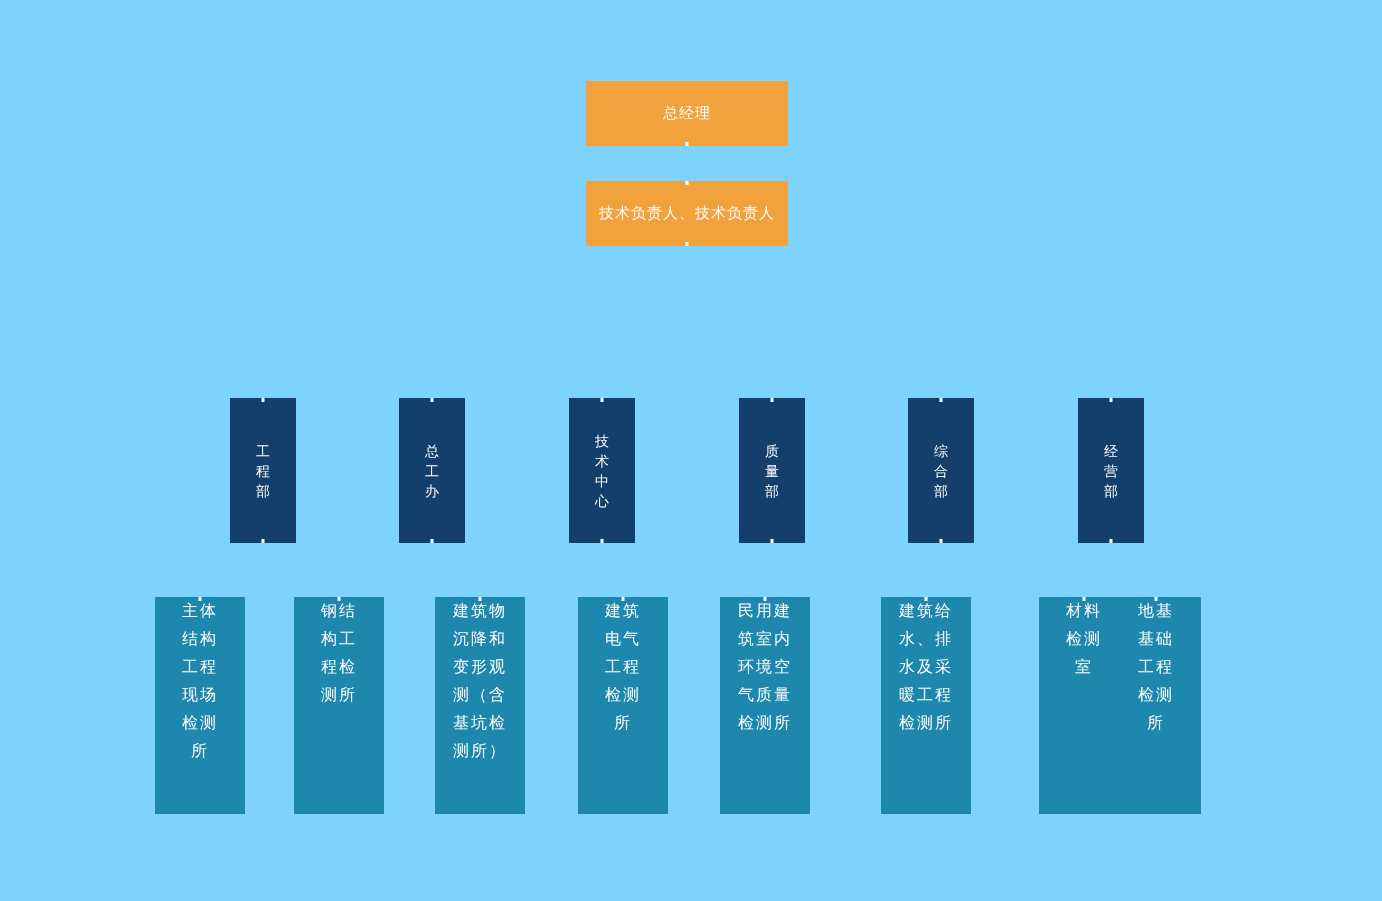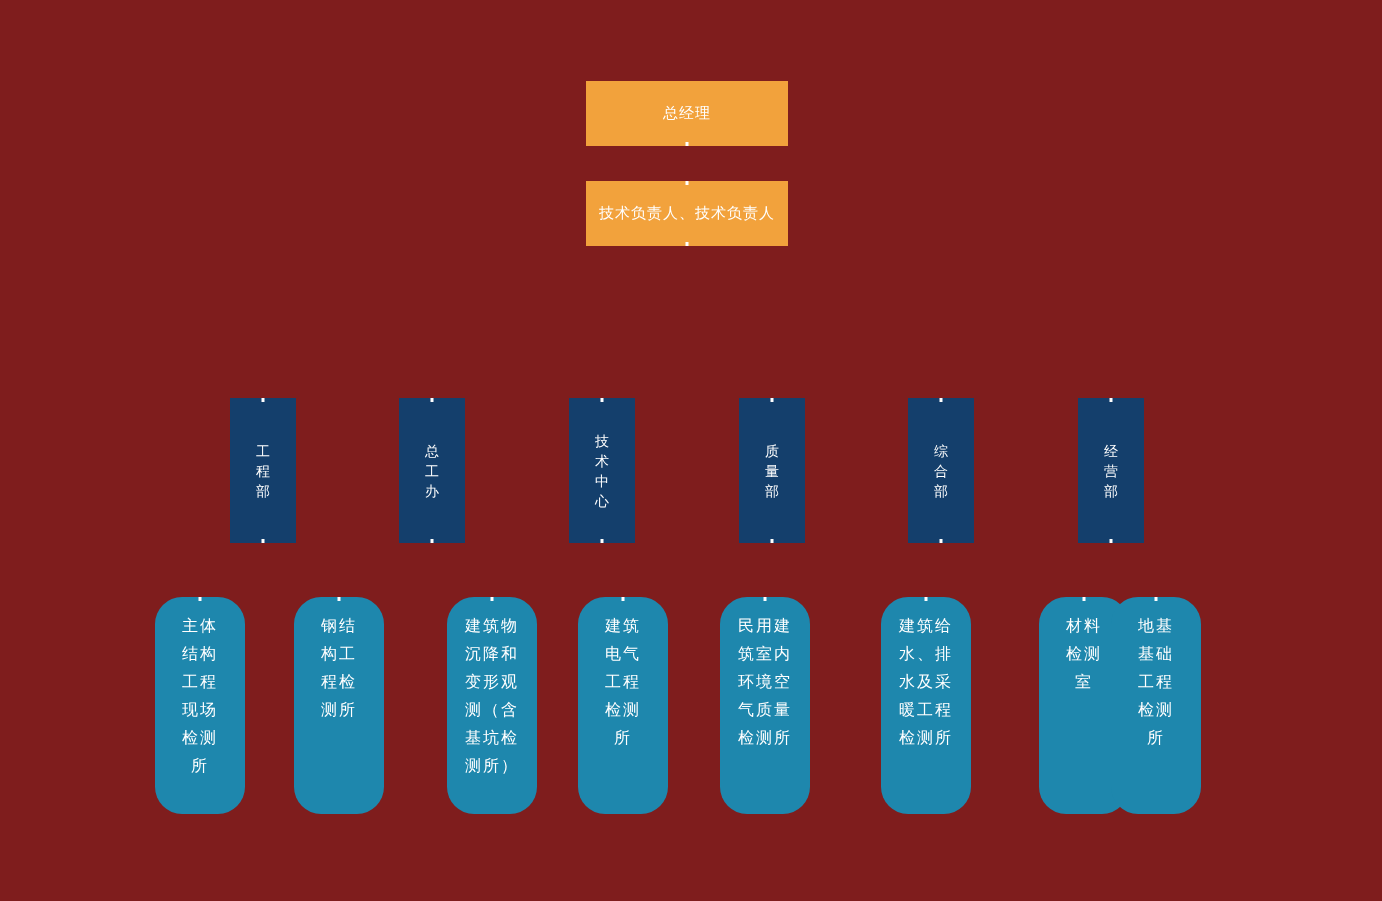--- a/index.html
+++ b/index.html
@@ -5,21 +5,21 @@
   html, body {
     margin: 0;
     padding: 0;
     background: #ffffff;
     font-family: "DejaVu Sans", "Liberation Sans", sans-serif;
   }
   .stage {
     position: relative;
     width: 1382px;
     height: 901px;
-    background: #7f1d1d;
+    background: #7dd3fc;
     overflow: hidden;
   }
   .box {
     position: absolute;
     box-sizing: border-box;
     display: flex;
     align-items: center;
     justify-content: center;
     text-align: center;
     color: #ffffff;
@@ -50,22 +50,20 @@
   
   .inst {
     top: 597px;
     width: 90px;
     height: 217px;
     background: #1E87AD;
     font-size: 16px;
     line-height: 28px;
     letter-spacing: 2px;
     align-items: flex-start;
-    padding-top: 15px;
-    border-radius: 27px;
   }
   
   .tick-top::before,
   .tick-bottom::after {
     content: "";
     position: absolute;
     left: 50%;
     transform: translateX(-50%);
     width: 3px;
     height: 4px;
@@ -125,21 +123,21 @@
 现场
 检测
 所</span>
   </div>
   <div class="box inst tick-top" style="left:294px">
     <span class="label">钢结
 构工
 程检
 测所</span>
   </div>
-  <div class="box inst tick-top" style="left:447px">
+  <div class="box inst tick-top" style="left:435px">
     <span class="label">建筑物
 沉降和
 变形观
 测（含
 基坑检
 测所）</span>
   </div>
   <div class="box inst tick-top" style="left:578px">
     <span class="label">建筑
 电气

